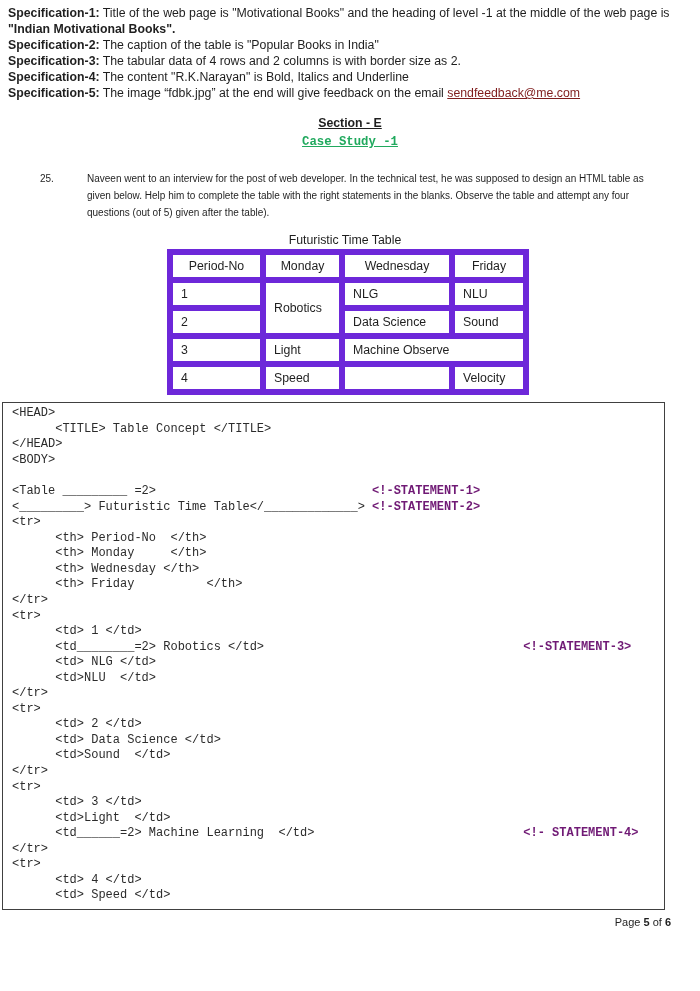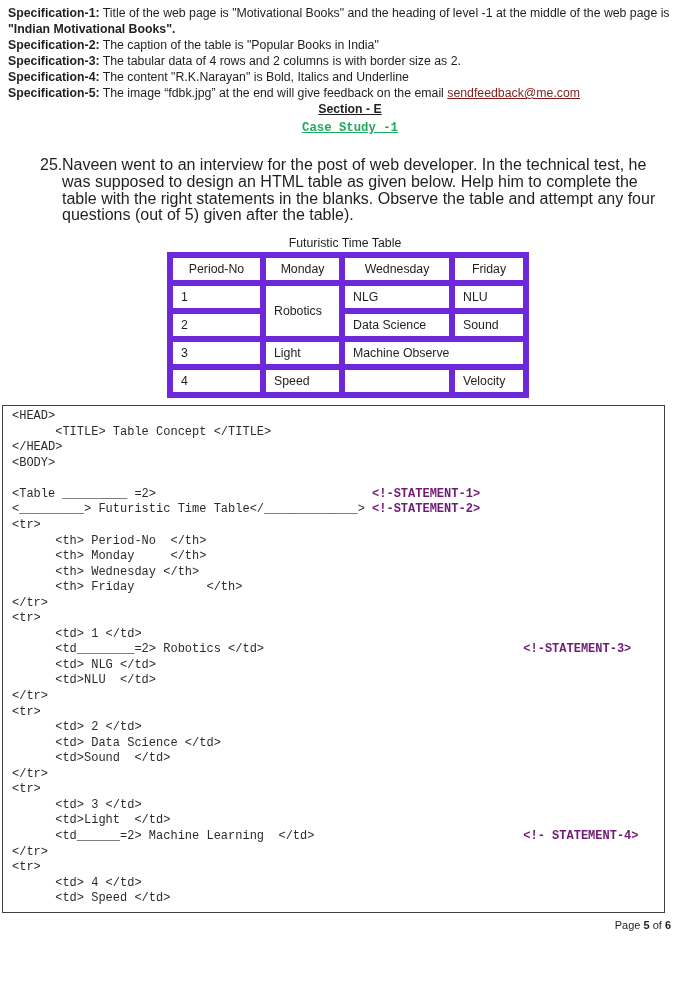--- a/index.html
+++ b/index.html
@@ -14,37 +14,37 @@
   .page { width: 700px; height: 991px; position: relative; }
 
   
   .specs { padding: 5px 6px 0 8px; font-size: 12.3px; line-height: 16px; }
   .spec-line { margin: 0; }
   .b { font-weight: bold; }
   .link { color: #7f1d1d; text-decoration: underline; cursor: pointer; }
 
   
   .section-head {
-    text-align: center;
+    margin-top: 14px; text-align: center;
     font-size: 12.3px; font-weight: bold;
     line-height: 17px;
   }
   .section-head .u { text-decoration: underline; }
   .case-head { margin-top: 1px; }
   .green { color: #21a95e; font-family: Liberation Mono, monospace; }
 
   
   .question {
     margin: 20px 0 0 40px;
     display: flex;
-    font-size: 16px; line-height: 16.8px;
+    font-size: 10px; line-height: 16.8px;
     width: 625px;
   }
   .qnum { width: 22px; flex: 0 0 22px; }
-  .qtext { width: 603px; }
+  .qtext { width: 603px; margin-left: 25px; }
 
   
   .tt-caption {
     margin: 12px 0 2px 167px;
     width: 356px; text-align: center;
     font-size: 12.3px;
   }
   table.timetable {
     margin-left: 167px;
     border-collapse: collapse;

